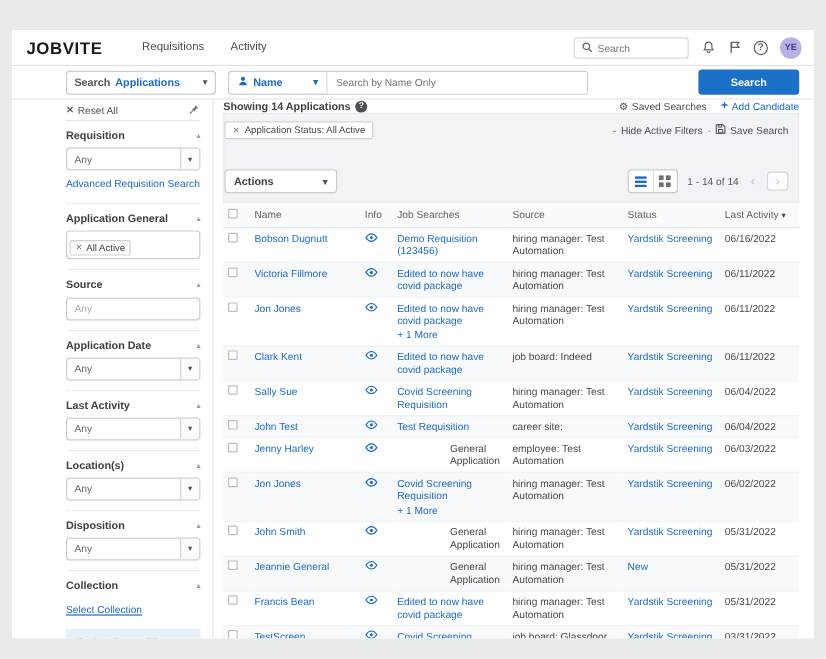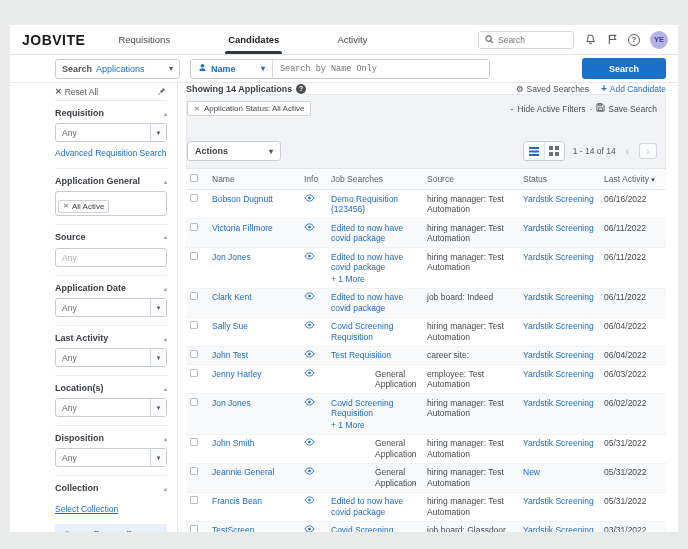--- a/index.html
+++ b/index.html
@@ -3,41 +3,41 @@
 <meta charset="utf-8">
 <style>
   * { margin:0; padding:0; box-sizing:border-box; }
   html,body { width:688px; height:549px; font-family:"Liberation Sans", sans-serif; }
   body { background:#e9eaea; position:relative; overflow:hidden; }
   .app { position:absolute; left:10px; top:25px; width:668px; height:507px; background:#fff; overflow:hidden; }
 
   
   .topbar { height:30px; display:flex; align-items:center; border-bottom:1px solid #e2e4e7; padding:0 10px 0 12px;justify-content:center; }
   .logo { font-weight:bold; font-size:14px; letter-spacing:.5px; color:#1a1a1a; margin-right:22px; }
-  .nav { display:flex; height:100%;gap:36px; }
+  .nav { display:flex; height:100%; }
   .nav-item { font-size:9.5px; color:#4a4a4a; padding:0 11px; display:flex; align-items:center; position:relative; cursor:pointer; }
   .nav-item.active { color:#222; font-weight:bold; }
   .nav-item.active::after { content:""; position:absolute; left:8px; right:8px; bottom:0; height:3px; background:#33383d; border-radius:2px 2px 0 0; }
   .top-right { margin-left:auto; display:flex; align-items:center; gap:10px; }
   .top-search { display:flex; align-items:center; border:1px solid #d7dadd; border-radius:3px; height:18px; width:96px; padding:0 5px; gap:4px; }
   .top-search input { border:0; outline:0; width:70px; font-size:8.5px; color:#444; background:transparent; font-family:"Liberation Sans",sans-serif;}
   .tb-icon { width:12px; height:12px; display:inline-flex; align-items:center; justify-content:center; color:#5f6368; }
   .help-icon { width:12px; height:12px; border:1.2px solid #5f6368; border-radius:50%; font-size:8px; color:#5f6368; display:flex; align-items:center; justify-content:center; font-weight:bold; }
   .avatar { width:18px; height:18px; border-radius:50%; background:#b6b2e6; color:#3f3c8f; font-size:7.5px; font-weight:bold; display:flex; align-items:center; justify-content:center; }
 
   
   .searchrow { height:28px; display:flex; align-items:center; border-bottom:1px solid #e6e8eb; padding:0 12px 0 45px; gap:10px; }
   .scope-select { width:125px; height:20px; border:1px solid #c9cdd2; border-radius:3px; display:flex; align-items:center; padding:0 6px; font-size:9px; gap:4px; background:#fff; cursor:pointer;}
   .scope-select .lab { color:#555; font-weight:bold;}
-  .scope-select .val { color:#1d6cc4; font-weight:normal;}
+  .scope-select .val { color:#1d6cc4; font-weight:bold;}
   .scope-select .car { margin-left:auto; color:#555; font-size:8px; }
   .name-group { flex:1; max-width:300px; height:20px; border:1px solid #c9cdd2; border-radius:3px; display:flex; align-items:stretch; background:#fff; }
   .name-seg { display:flex; align-items:center; gap:4px; padding:0 7px; border-right:1px solid #d5d8dc; font-size:9px; color:#1d6cc4; font-weight:bold; cursor:pointer; min-width:82px;}
   .name-seg .car { margin-left:auto; font-size:8px; }
-  .name-group input { flex:1; border:0; outline:0; font-size:8.5px; padding:0 7px; color:#444; font-family:Liberation Mono, monospace;}
+  .name-group input { flex:1; border:0; outline:0; font-size:8.5px; padding:0 7px; color:#444; font-family:Liberation Sans, sans-serif;}
   .search-btn { margin-left:auto; width:84px; height:21px; background:#1b70c7; border:0; border-radius:3px; color:#fff; font-size:9px; font-weight:bold; cursor:pointer; font-family:"Liberation Sans",sans-serif;}
 
   
   .bodywrap { display:flex; height:449px; }
   .sidebar { width:168px; border-right:1px solid #e4e6e9; padding:0 10px 0 45px; overflow:hidden; }
   .reset-row { display:flex; align-items:center; height:18px; border-bottom:1px solid #e6e8eb; font-size:8.5px; color:#555; gap:3px; }
   .reset-row .x { font-size:8px; color:#555; font-weight:bold;}
   .pin { margin-left:auto; color:#6b7077; }
   .fsec { border-bottom:1px solid #eceef1; padding:7px 0 8px 0; }
   .fsec:last-of-type { border-bottom:0; }
@@ -96,23 +96,20 @@
 </head>
 <body>
 
 <div class="app">
 
   <header class="topbar">
     <div class="logo">JOBVITE</div>
     <nav class="nav">
       <div class="nav-item">
           <span>Requisitions</span>
-        </div>
-      <div class="nav-item active">
-          <span>Candidates</span>
         </div>
       <div class="nav-item">
           <span>Activity</span>
         </div>
     </nav>
     <div class="top-right">
       <div class="top-search">
         <span class="tb-icon">
           <svg width="9" height="9" viewBox="0 0 10 10">
               <circle cx="4" cy="4" r="3" fill="none" stroke="#5f6368" stroke-width="1.2"></circle>

